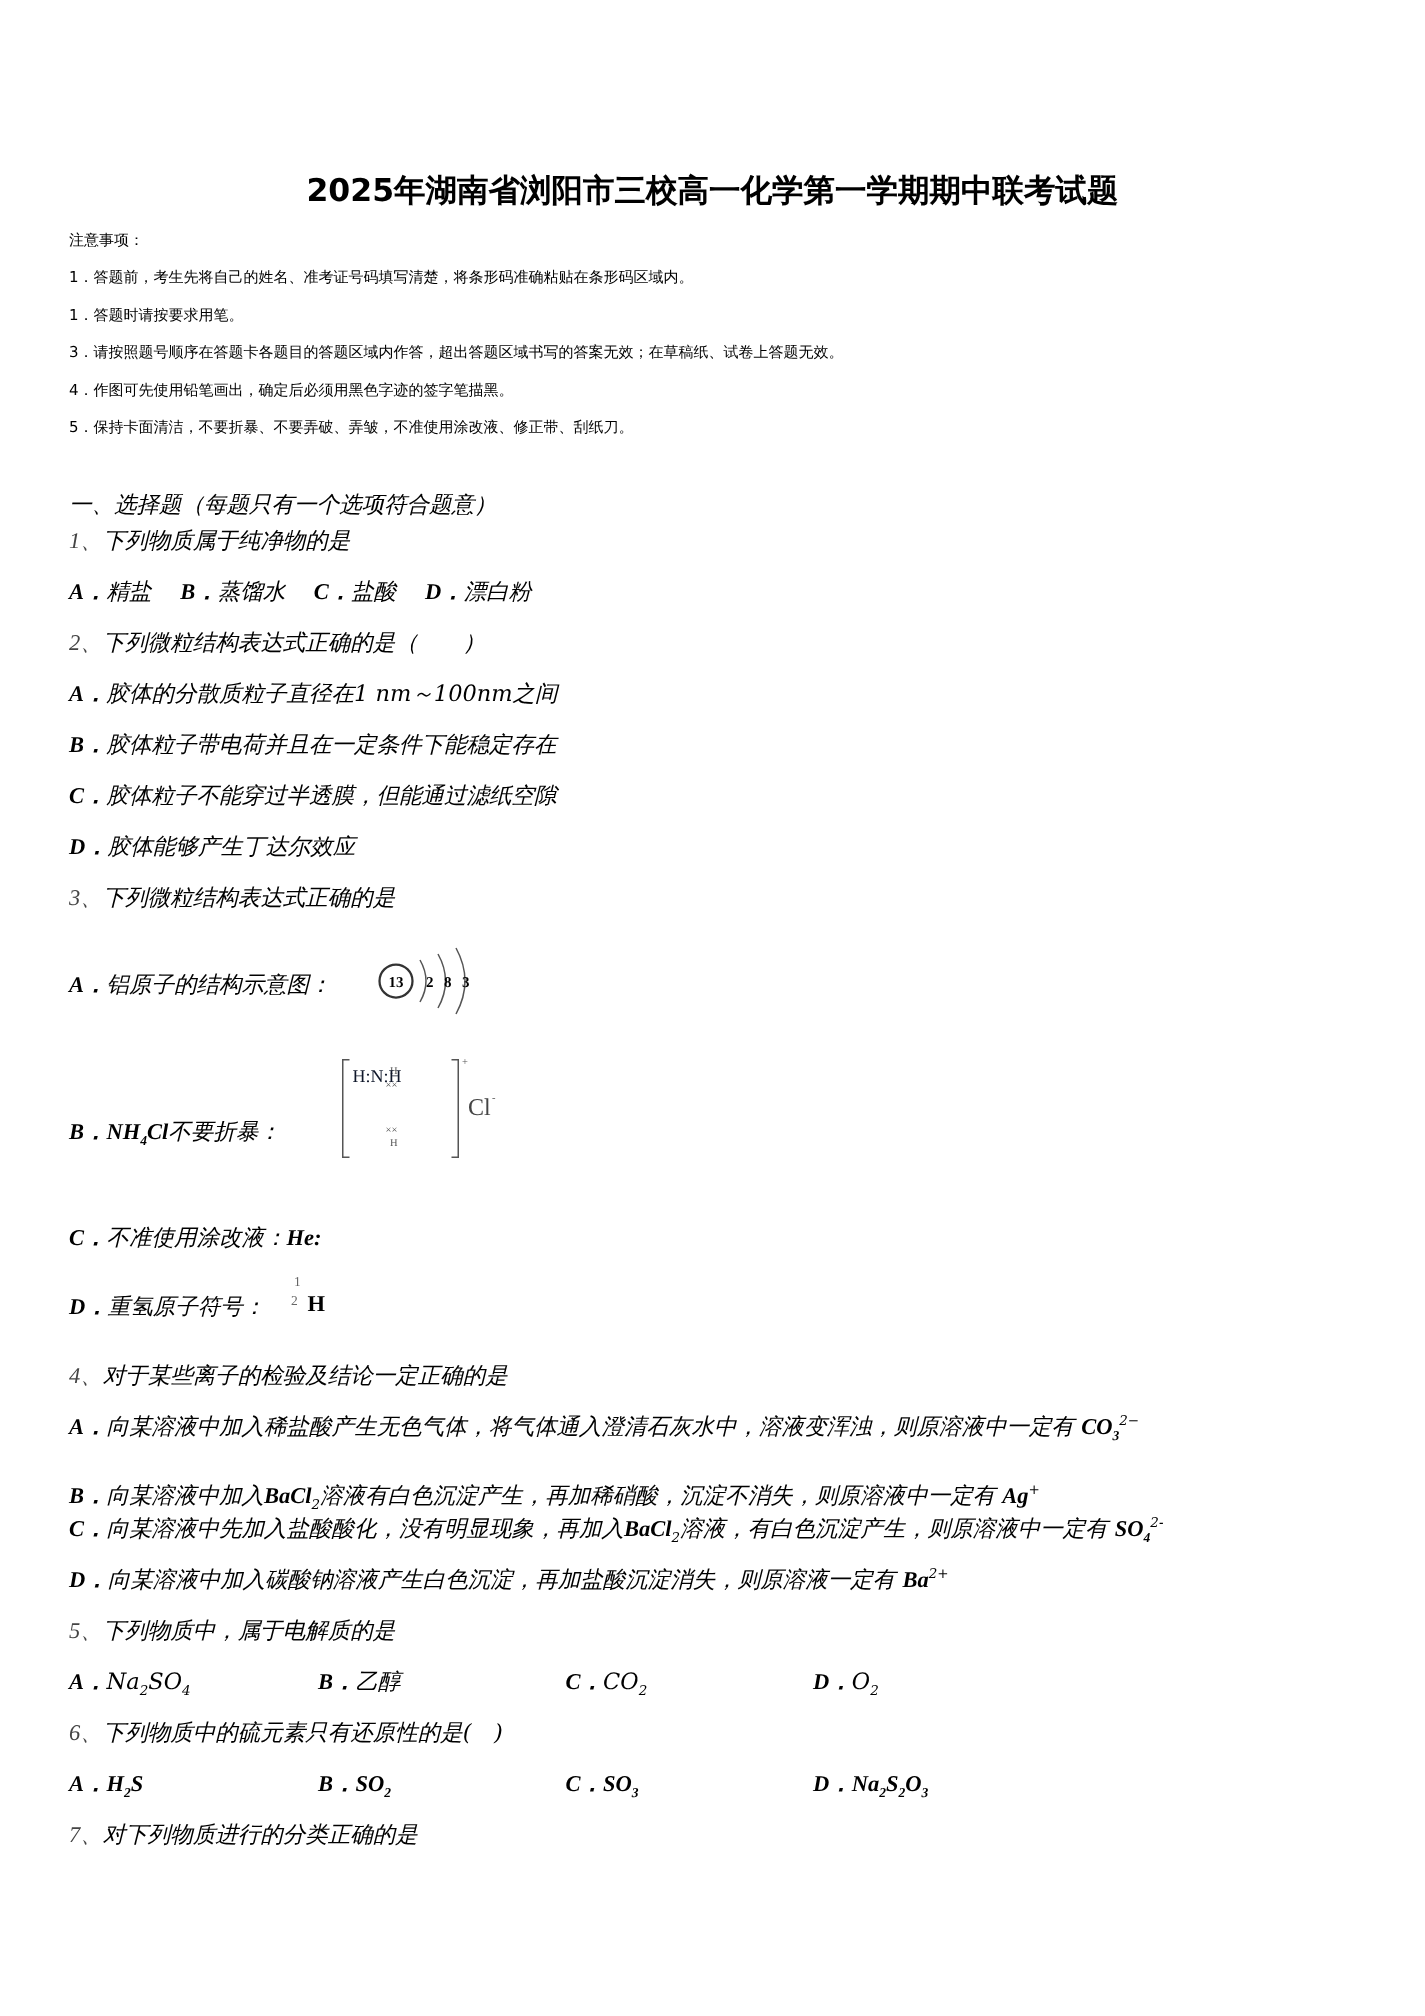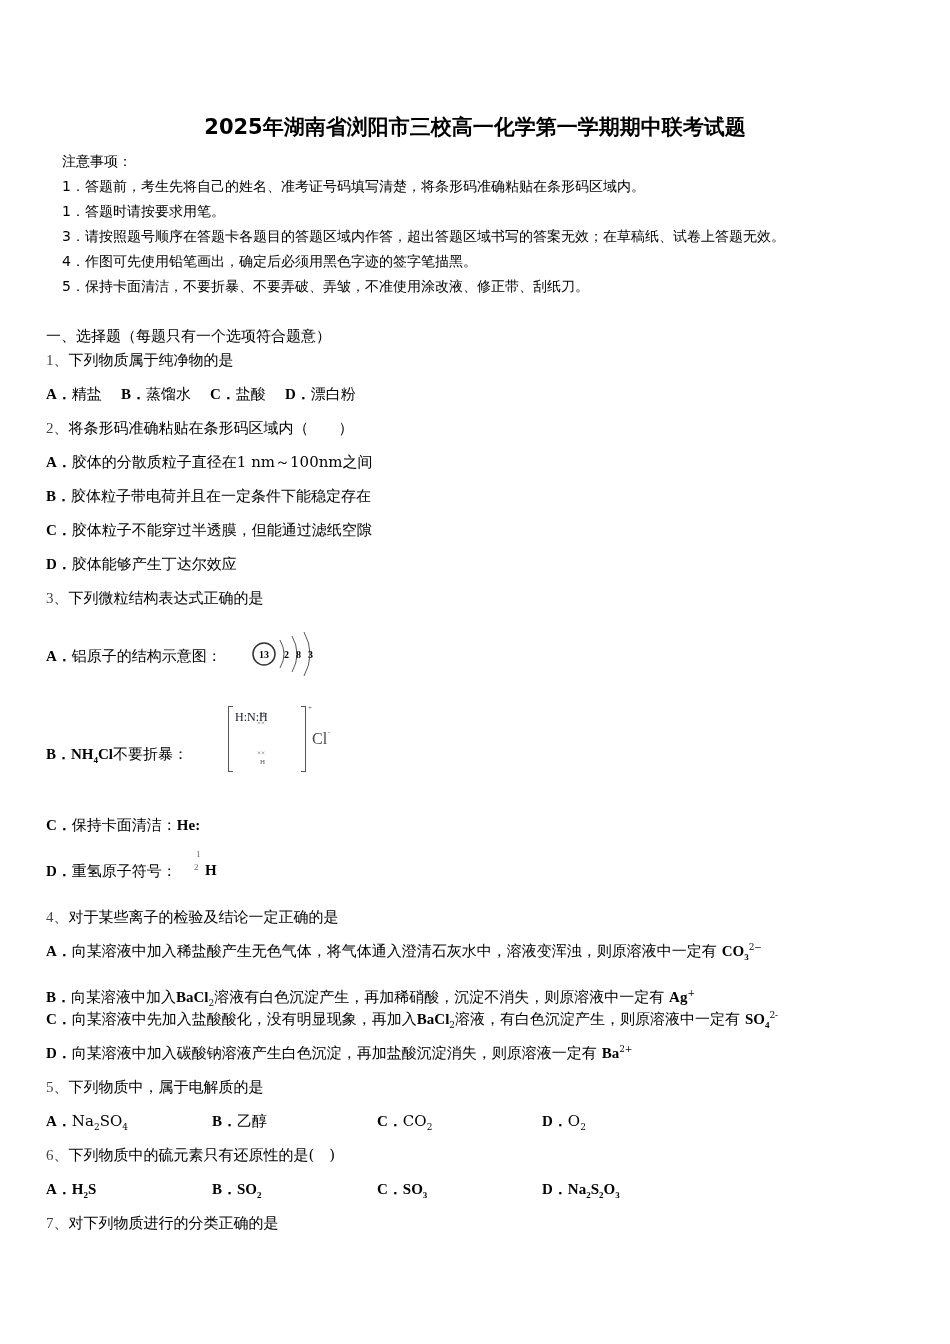--- a/index.html
+++ b/index.html
@@ -1,22 +1,22 @@
 <!DOCTYPE html>
 <html><head>
 <meta charset="utf-8">
 <style>
   html, body { margin:0; padding:0; background:#fff; }
   body { width:950px; height:1344px; position:relative; overflow:hidden; color:#000;
          font-family:"DejaVu Sans", sans-serif; }
   .abs { position:absolute; white-space:nowrap; }
   .title { left:0; width:950px; top:113px; text-align:center; font-family:"DejaVu Sans", sans-serif;
            font-weight:bold; font-size:21px; letter-spacing:0px; }
-  .note { font-size:14px; left:62px; font-family:"DejaVu Sans", sans-serif; }
-  .txt { font-size:15px; left:46px; font-family:"DejaVu Serif", serif; }
+  .note { font-size:10px; left:46px; font-family:"DejaVu Sans", sans-serif; }
+  .txt { font-size:15px; left:46px; font-family:"DejaVu Serif", serif;font-style:italic; }
   .b { font-weight:bold; font-family:"Liberation Serif", serif; }
   .num { color:#444; font-family:"Liberation Serif", serif; }
   sub, sup { font-size:9px; }
   .struct { left:250px; top:628px; }
   .nh4 { left:228px; top:706px; width:78px; height:66px; }
   .brk-l { position:absolute; left:0; top:0; width:4px; height:64px; border:1px solid #555; border-right:none; }
   .brk-r { position:absolute; right:0; top:0; width:4px; height:64px; border:1px solid #555; border-left:none; }
   .nh4 .core { position:absolute; left:7px; top:4px; font-family:"Liberation Serif", serif; font-size:12px; color:#0f172a; }
   .nh4 .tiny { position:absolute; font-size:7px; color:#555; font-family:"Liberation Serif", serif; }
 </style>
@@ -38,21 +38,21 @@
   <span class="num">1、</span><span>下列物质属于纯净物的是</span>
 </div>
 <div class="abs txt" style="top:385px">
   <span class="b">A．</span><span>精盐</span>&nbsp;&nbsp;&nbsp;
   <span class="b">B．</span><span>蒸馏水</span>&nbsp;&nbsp;&nbsp;
   <span class="b">C．</span><span>盐酸</span>&nbsp;&nbsp;&nbsp;
   <span class="b">D．</span><span>漂白粉</span>
 </div>
 
 <div class="abs txt" style="top:419px">
-  <span class="num">2、</span><span>将条形码准确粘贴在条形码区域内（　　）</span>
+  <span class="num">2、</span><span>下列微粒结构表达式正确的是（　　）</span>
 </div>
 <div class="abs txt" style="top:453px"><span class="b">A．</span><span>胶体的分散质粒子直径在1 nm～100nm之间</span></div>
 <div class="abs txt" style="top:487px"><span class="b">B．</span><span>胶体粒子带电荷并且在一定条件下能稳定存在</span></div>
 <div class="abs txt" style="top:521px"><span class="b">C．</span><span>胶体粒子不能穿过半透膜，但能通过滤纸空隙</span></div>
 <div class="abs txt" style="top:555px"><span class="b">D．</span><span>胶体能够产生丁达尔效应</span></div>
 
 <div class="abs txt" style="top:589px">
   <span class="num">3、</span><span>下列微粒结构表达式正确的是</span>
 </div>
 <div class="abs txt" style="top:647px"><span class="b">A．</span><span>铝原子的结构示意图：</span></div>
@@ -79,21 +79,21 @@
   <span class="tiny" style="left:29px;top:13px">××</span>
   <span class="core">H:N:H</span>
   <span class="tiny" style="left:29px;top:43px">××</span>
   <span class="tiny" style="left:32px;top:52px">H</span>
   <span class="tiny" style="left:80px;top:-2px">+</span>
   <span style="position:absolute;left:84px;top:24px;font-family:'Liberation Serif',serif;font-size:16px;color:#444">Cl</span>
   <span class="tiny" style="left:100px;top:22px">-</span>
 </div>
 
 <div class="abs txt" style="top:816px">
-  <span class="b">C．</span><span>保持卡面清洁：</span><span class="b">He:</span>
+  <span class="b">C．</span><span>不准使用涂改液：</span><span class="b">He:</span>
 </div>
 <div class="abs txt" style="top:862px">
   <span class="b">D．</span><span>重氢原子符号：</span>
 </div>
 <span class="abs" style="left:196px;top:849px;font-size:9px;color:#666;font-family:'Liberation Serif',serif">1</span>
 <span class="abs" style="left:194px;top:862px;font-size:9px;color:#666;font-family:'Liberation Serif',serif">2</span>
 <span class="abs b" style="left:205px;top:862px;font-size:15px">H</span>
 
 <div class="abs txt" style="top:908px">
   <span class="num">4、</span><span>对于某些离子的检验及结论一定正确的是</span>

